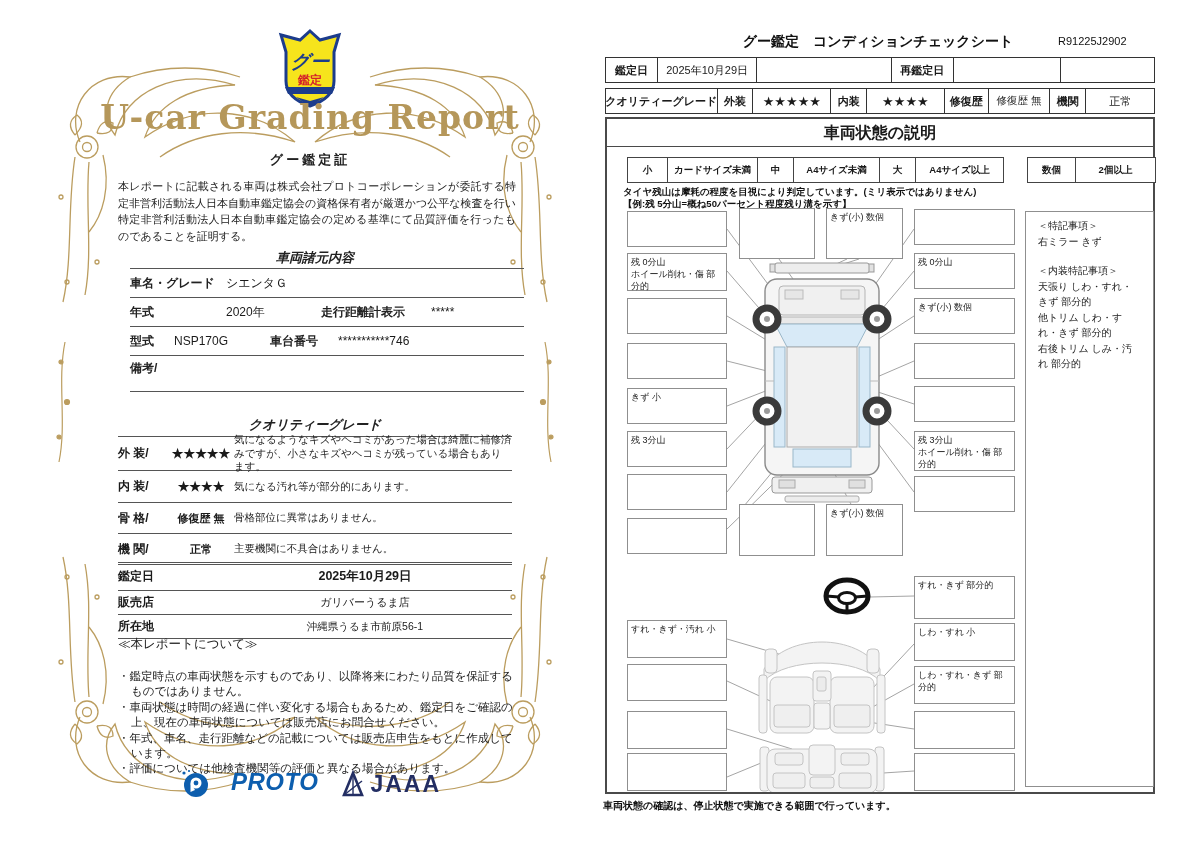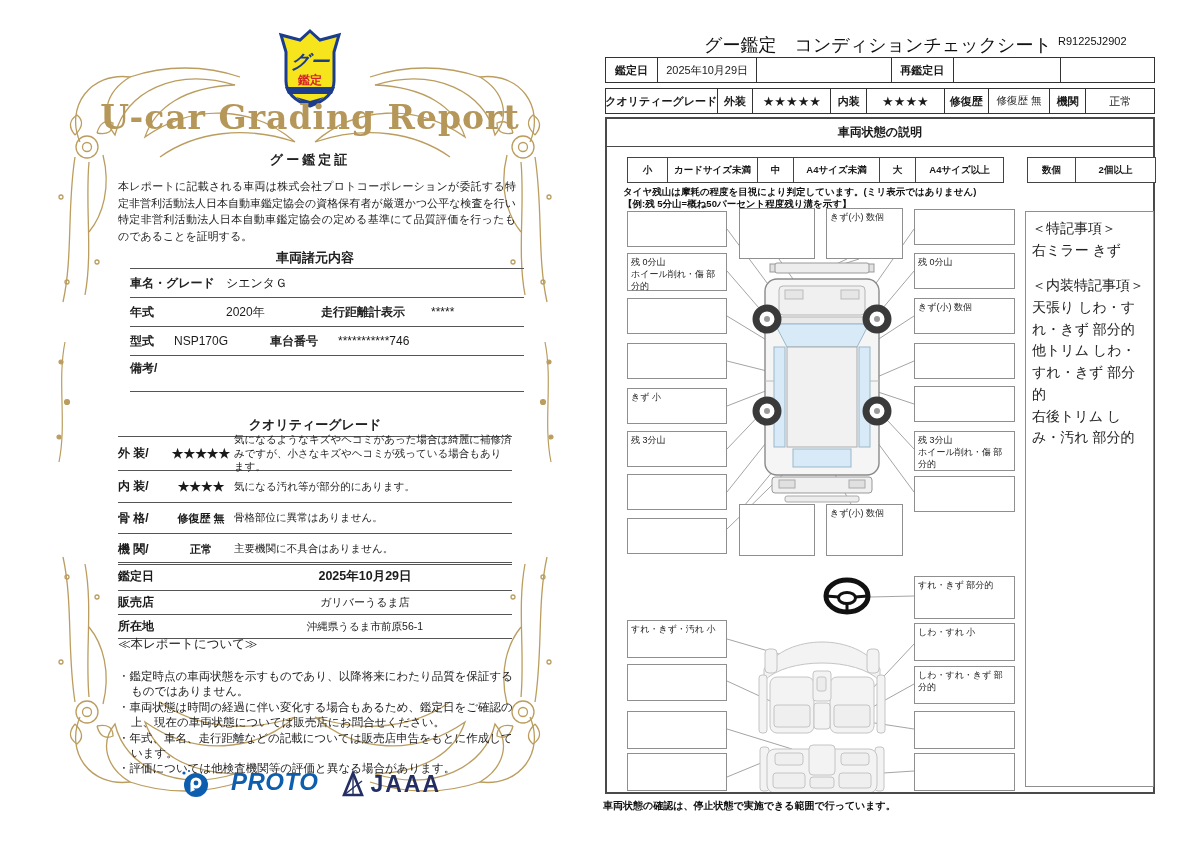--- a/index.html
+++ b/index.html
@@ -9,21 +9,21 @@
   
   .ornament{position:absolute;left:45px;top:12px;}
   .badge{position:absolute;left:276px;top:28px;width:68px;height:82px;}
   .lp-title{position:absolute;left:60px;top:98px;width:500px;text-align:center;
             font-family:"DejaVu Serif","Liberation Serif",serif;font-weight:bold;
             font-size:33px;color:#b5975a;letter-spacing:1px;}
   .lp-cert{position:absolute;left:60px;top:151px;width:500px;text-align:center;
            font-size:13px;font-weight:bold;letter-spacing:3px;color:#222;}
   .lp-intro{position:absolute;left:118px;top:178px;width:398px;font-size:11px;line-height:1.5;
             font-family:"Liberation Serif",serif;text-align:justify;color:#222;}
-  .lp-sec{position:absolute;width:394px;left:118px;text-align:center;font-weight:bold;font-size:13px;color:#222;}
+  .lp-sec{position:absolute;width:394px;left:118px;text-align:center;font-weight:bold;font-size:13px;color:#222;font-style:italic;}
   .spec-table{position:absolute;left:118px;top:268px;width:394px;font-size:12px;margin-left:12px;}
   .spec-row{display:flex;align-items:center;border-top:1.5px solid #555;}
   .spec-row:last-child{border-bottom:1.5px solid #555;}
   .sl{font-weight:bold;color:#222;}
   .grade-table{position:absolute;left:118px;top:436px;width:394px;font-size:12px;}
   .grade-row{display:flex;align-items:center;border-top:1.5px solid #555;}
   .grade-row:last-child{border-bottom:1.5px solid #555;}
   .g-label{width:50px;font-weight:bold;flex:none;}
   .g-value{width:66px;text-align:center;flex:none;font-weight:bold;}
   .g-desc{flex:1;font-size:10.5px;line-height:1.3;color:#222;}
@@ -38,42 +38,42 @@
   .about-item{font-size:11.5px;line-height:1.34;padding-left:13px;text-indent:-13px;}
   .logos{position:absolute;left:140px;top:768px;width:340px;display:flex;align-items:center;
          justify-content:center;gap:22px;}
   .logo-proto{display:flex;align-items:flex-start;gap:20px;}
   .proto-text{font-size:24px;font-weight:bold;font-style:italic;color:#0d5eae;letter-spacing:.5px;}
   .logo-jaaa{display:flex;align-items:center;gap:4px;}
   .jaaa-text{font-size:23px;font-weight:bold;color:#232e63;letter-spacing:2px;}
 
   
   .rp-title{position:absolute;left:600px;top:33px;width:556px;text-align:center;
-            font-weight:normal;font-size:18px;color:#111;}
+            font-weight:bold;font-size:14px;color:#111;}
   .rp-no{position:absolute;left:1058px;top:35px;width:98px;text-align:left;font-size:11px;color:#111;}
   .rtable{position:absolute;left:605px;width:550px;height:26px;display:flex;
           border:1.5px solid #333;box-sizing:border-box;background:#fff;}
   .tcell{border-right:1px solid #333;display:flex;align-items:center;justify-content:center;
          font-size:11px;box-sizing:border-box;height:100%;overflow:hidden;white-space:nowrap;}
   .tcell:last-child{border-right:none;}
   .tb{font-weight:bold;}
   .cond-box{position:absolute;left:605px;top:117px;width:550px;height:677px;
             border:2px solid #4a4a4a;box-sizing:border-box;background:#fff;}
-  .cond-title{height:27px;line-height:27px;text-align:center;font-weight:bold;font-size:12px;
+  .cond-title{height:27px;line-height:27px;text-align:center;font-weight:bold;font-size:16px;
               border-bottom:1.5px solid #4a4a4a;}
   .legend{position:absolute;display:flex;height:24px;border:1px solid #444;box-sizing:content-box;background:#fff;}
   .lcell{border-right:1px solid #444;display:flex;align-items:center;justify-content:center;
          font-size:9.5px;font-weight:bold;box-sizing:border-box;white-space:nowrap;}
   .lcell:last-child{border-right:none;}
   .tire-note{position:absolute;left:16px;font-size:9.5px;font-weight:bold;color:#111;white-space:nowrap;}
   .diagram{position:absolute;left:0;top:0;}
   .co{position:absolute;border:1px solid #8f8f8f;background:#fff;font-size:9px;line-height:1.35;
       padding:2px 3px;white-space:pre-line;box-sizing:border-box;color:#222;z-index:2;}
   .notes{position:absolute;left:418px;top:92px;width:129px;height:576px;border:1px solid #8f8f8f;
-         box-sizing:border-box;padding:6px 6px;font-size:14px;line-height:1.55;color:#222;background:#fff;z-index:2;}
+         box-sizing:border-box;padding:6px 12px;font-size:10px;line-height:1.55;color:#222;background:#fff;z-index:2;}
   .notes .gap{height:14px;}
   .rp-footer{position:absolute;left:603px;top:799px;font-size:10px;font-weight:bold;color:#111;}
 </style>
 </head>
 <body>
 
 <div class="canvas">
 
   <svg class="ornament" width="520" height="826" viewBox="0 0 520 826" fill="none">
     <defs>

